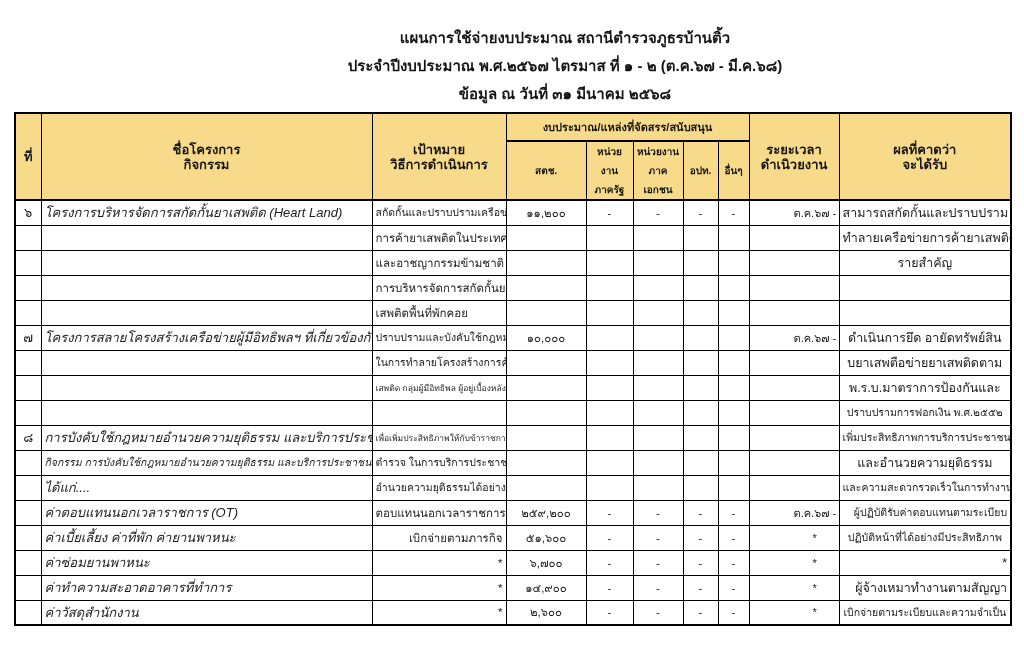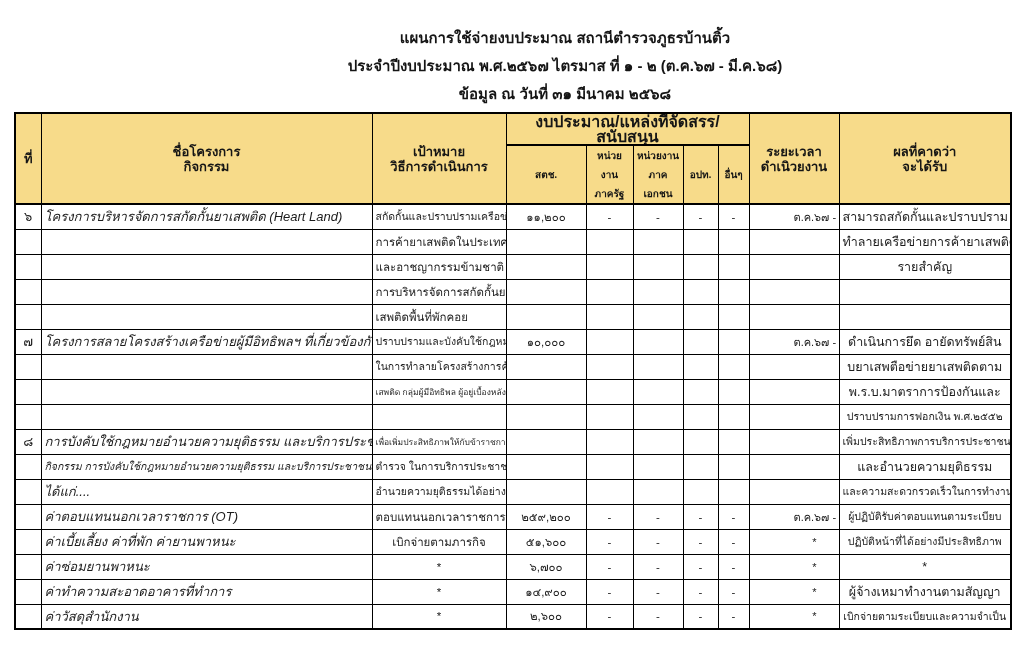--- a/index.html
+++ b/index.html
@@ -17,36 +17,36 @@
     border:2px solid #000;
   }
   th,td{
     border:1px solid #000;box-sizing:border-box;overflow:hidden;
     padding:0 3px;vertical-align:middle;
   }
   thead th{
     background:#f7db8a;font-weight:bold;font-size:13px;text-align:center;
     white-space:pre-line;line-height:15px;color:#151515;
   }
-  th.h-group{font-size:16px;border-bottom:2px solid #000;}
+  th.h-group{font-size:11px;border-bottom:2px solid #000;}
   th.h-sub{font-size:10px;line-height:19px;font-weight:bold;}
   thead tr.h-top th{height:28px;}
   thead tr.h-bot th{height:47px;font-family:Liberation Serif, serif;}
   thead{border-bottom:2px solid #000;}
   tbody tr{height:25px;}
   tbody td{white-space:nowrap;}
   td.c-no{text-align:center;font-size:13px;}
   td.c-project{text-align:left;font-size:13px;font-style:italic;}
   td.c-target{text-align:left;font-size:11.5px;}
   td.c-b{text-align:center;font-size:11.5px;}
   td.c-dur{text-align:center;font-size:11px;padding-left:44px;}
   td.c-result{text-align:center;font-size:12.5px;}
   td.sm{font-size:10.5px;}
   td.xs{font-size:8.5px;}
-  td.ctr{text-align:center;}
+  td.ctr{text-align:right;}
 </style>
 </head>
 <body>
 
 <div class="title-block">
   <div>แผนการใช้จ่ายงบประมาณ สถานีตำรวจภูธรบ้านติ้ว</div>
   <div>ประจำปีงบประมาณ พ.ศ.๒๕๖๗ ไตรมาส ที่ ๑ - ๒ (ต.ค.๖๗ - มี.ค.๖๘)</div>
   <div>ข้อมูล ณ วันที่  ๓๑ มีนาคม ๒๕๖๘</div>
 </div>
 

